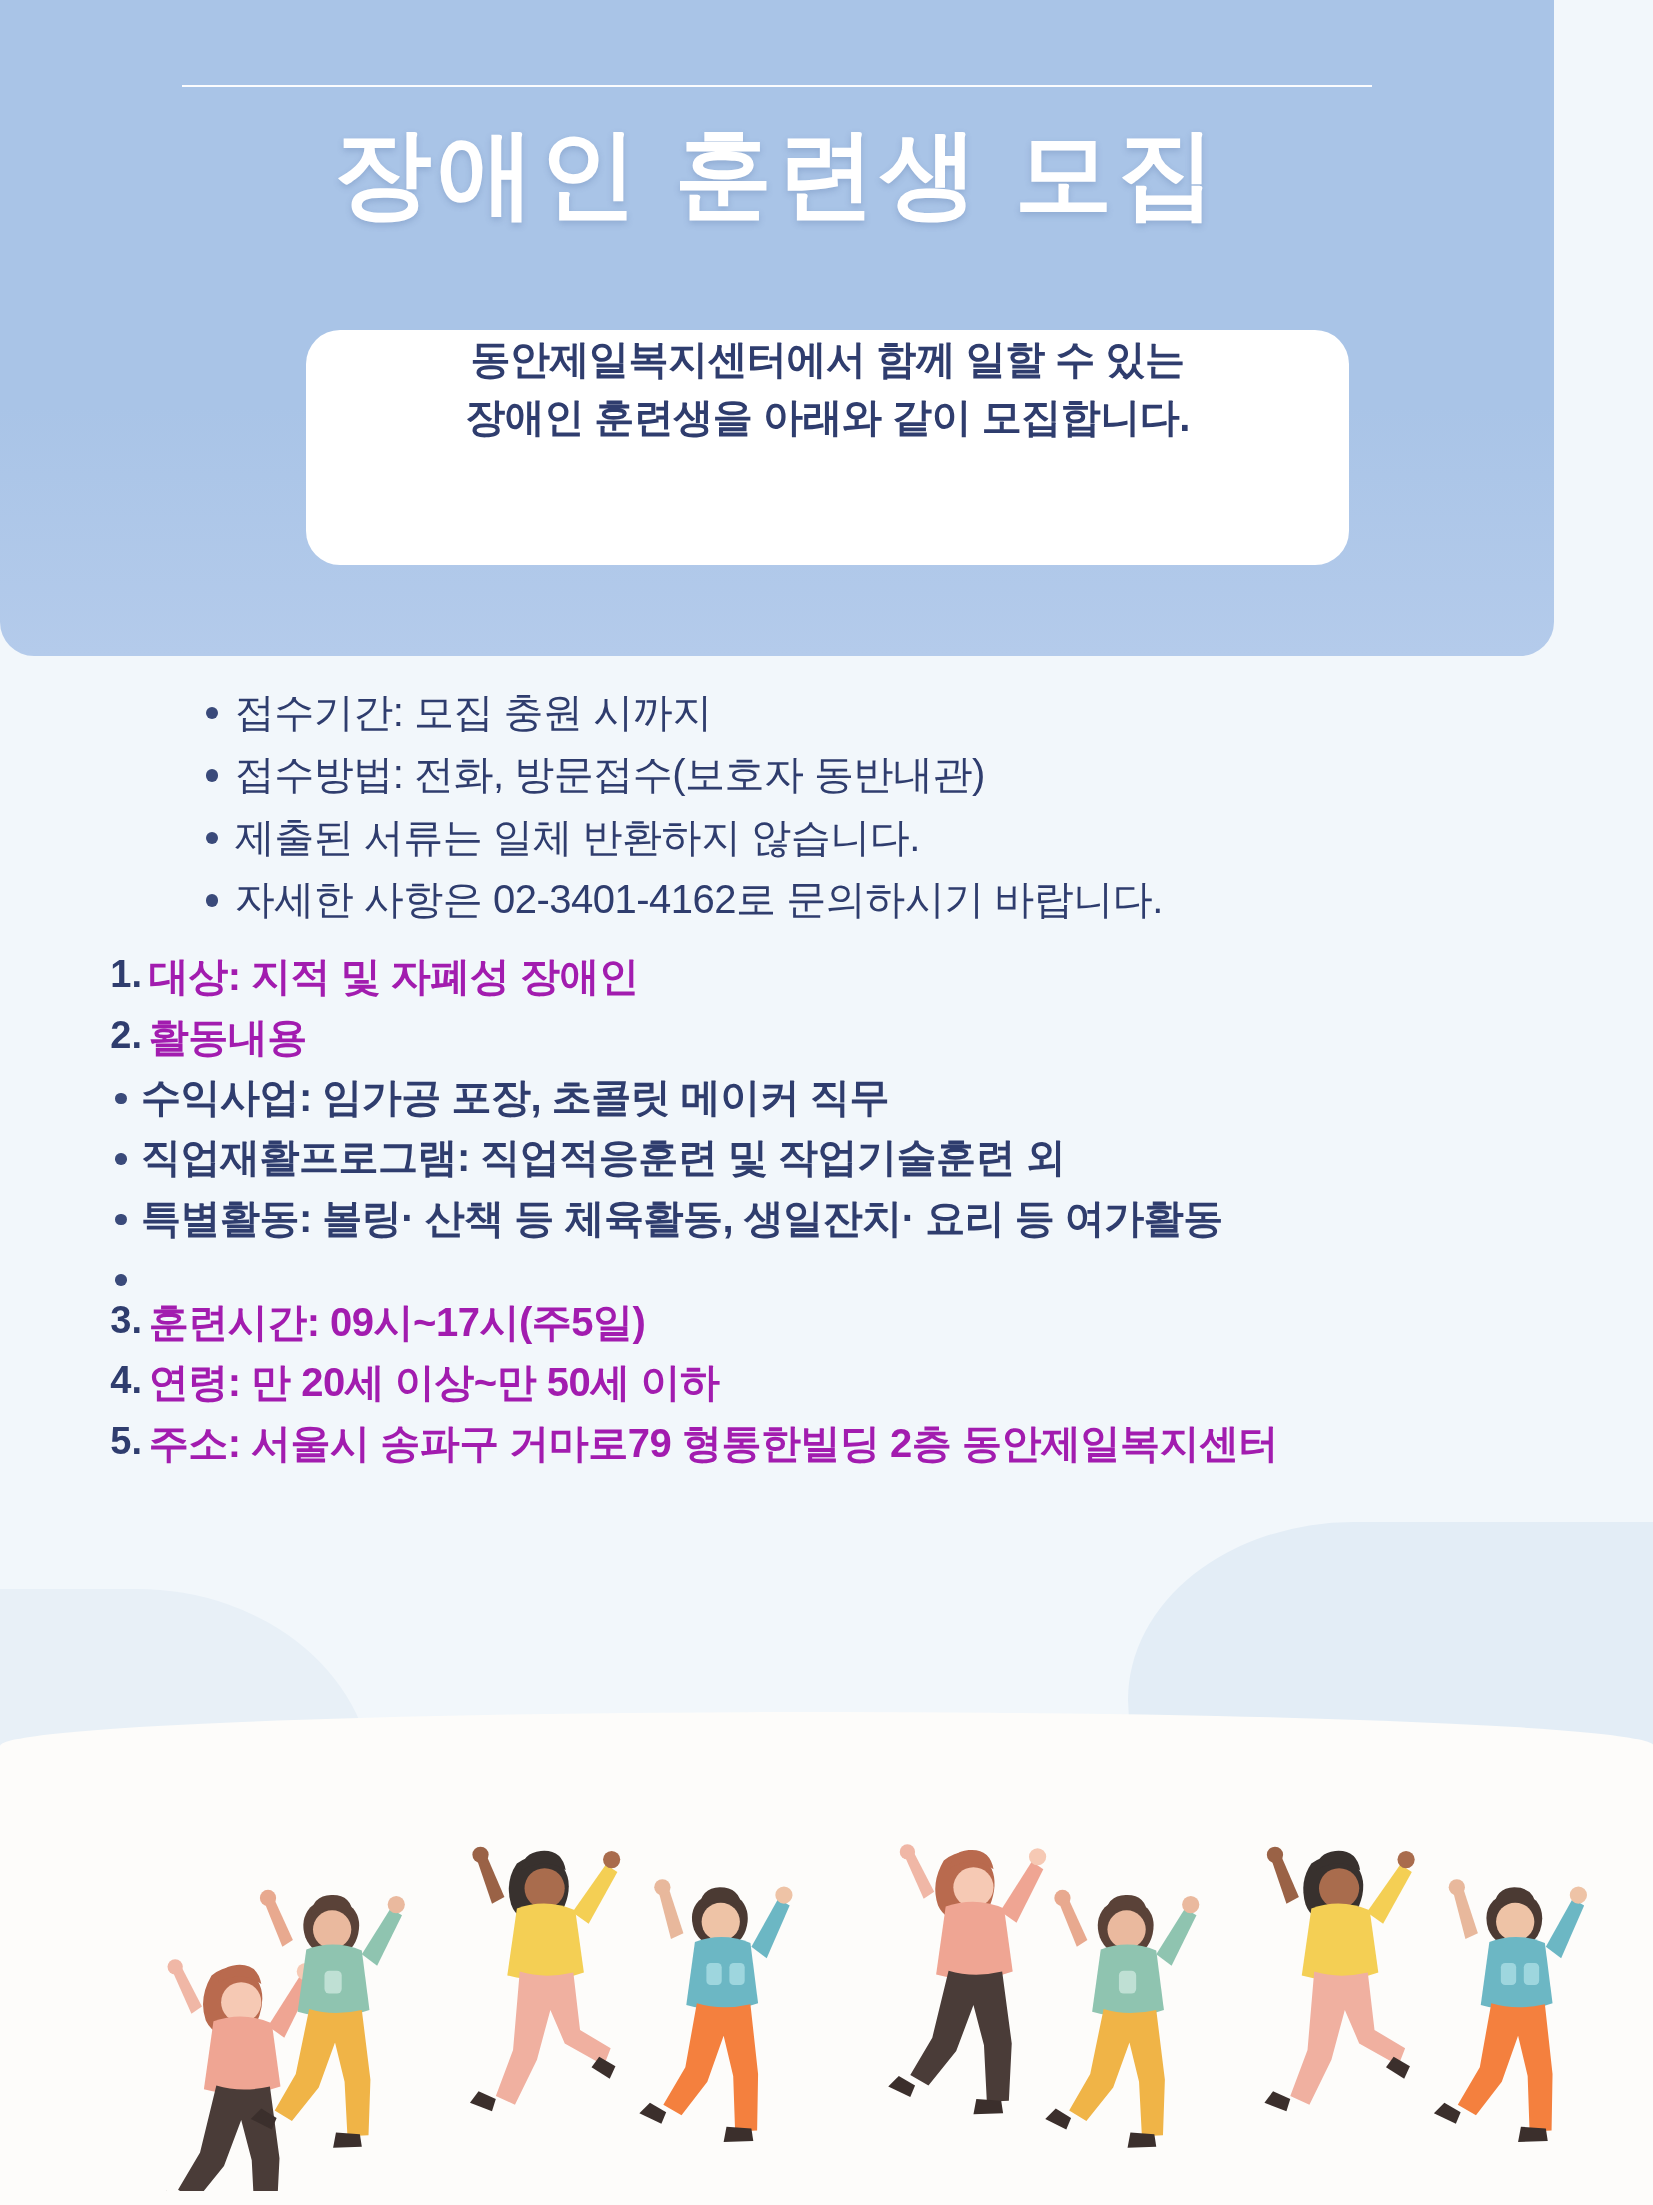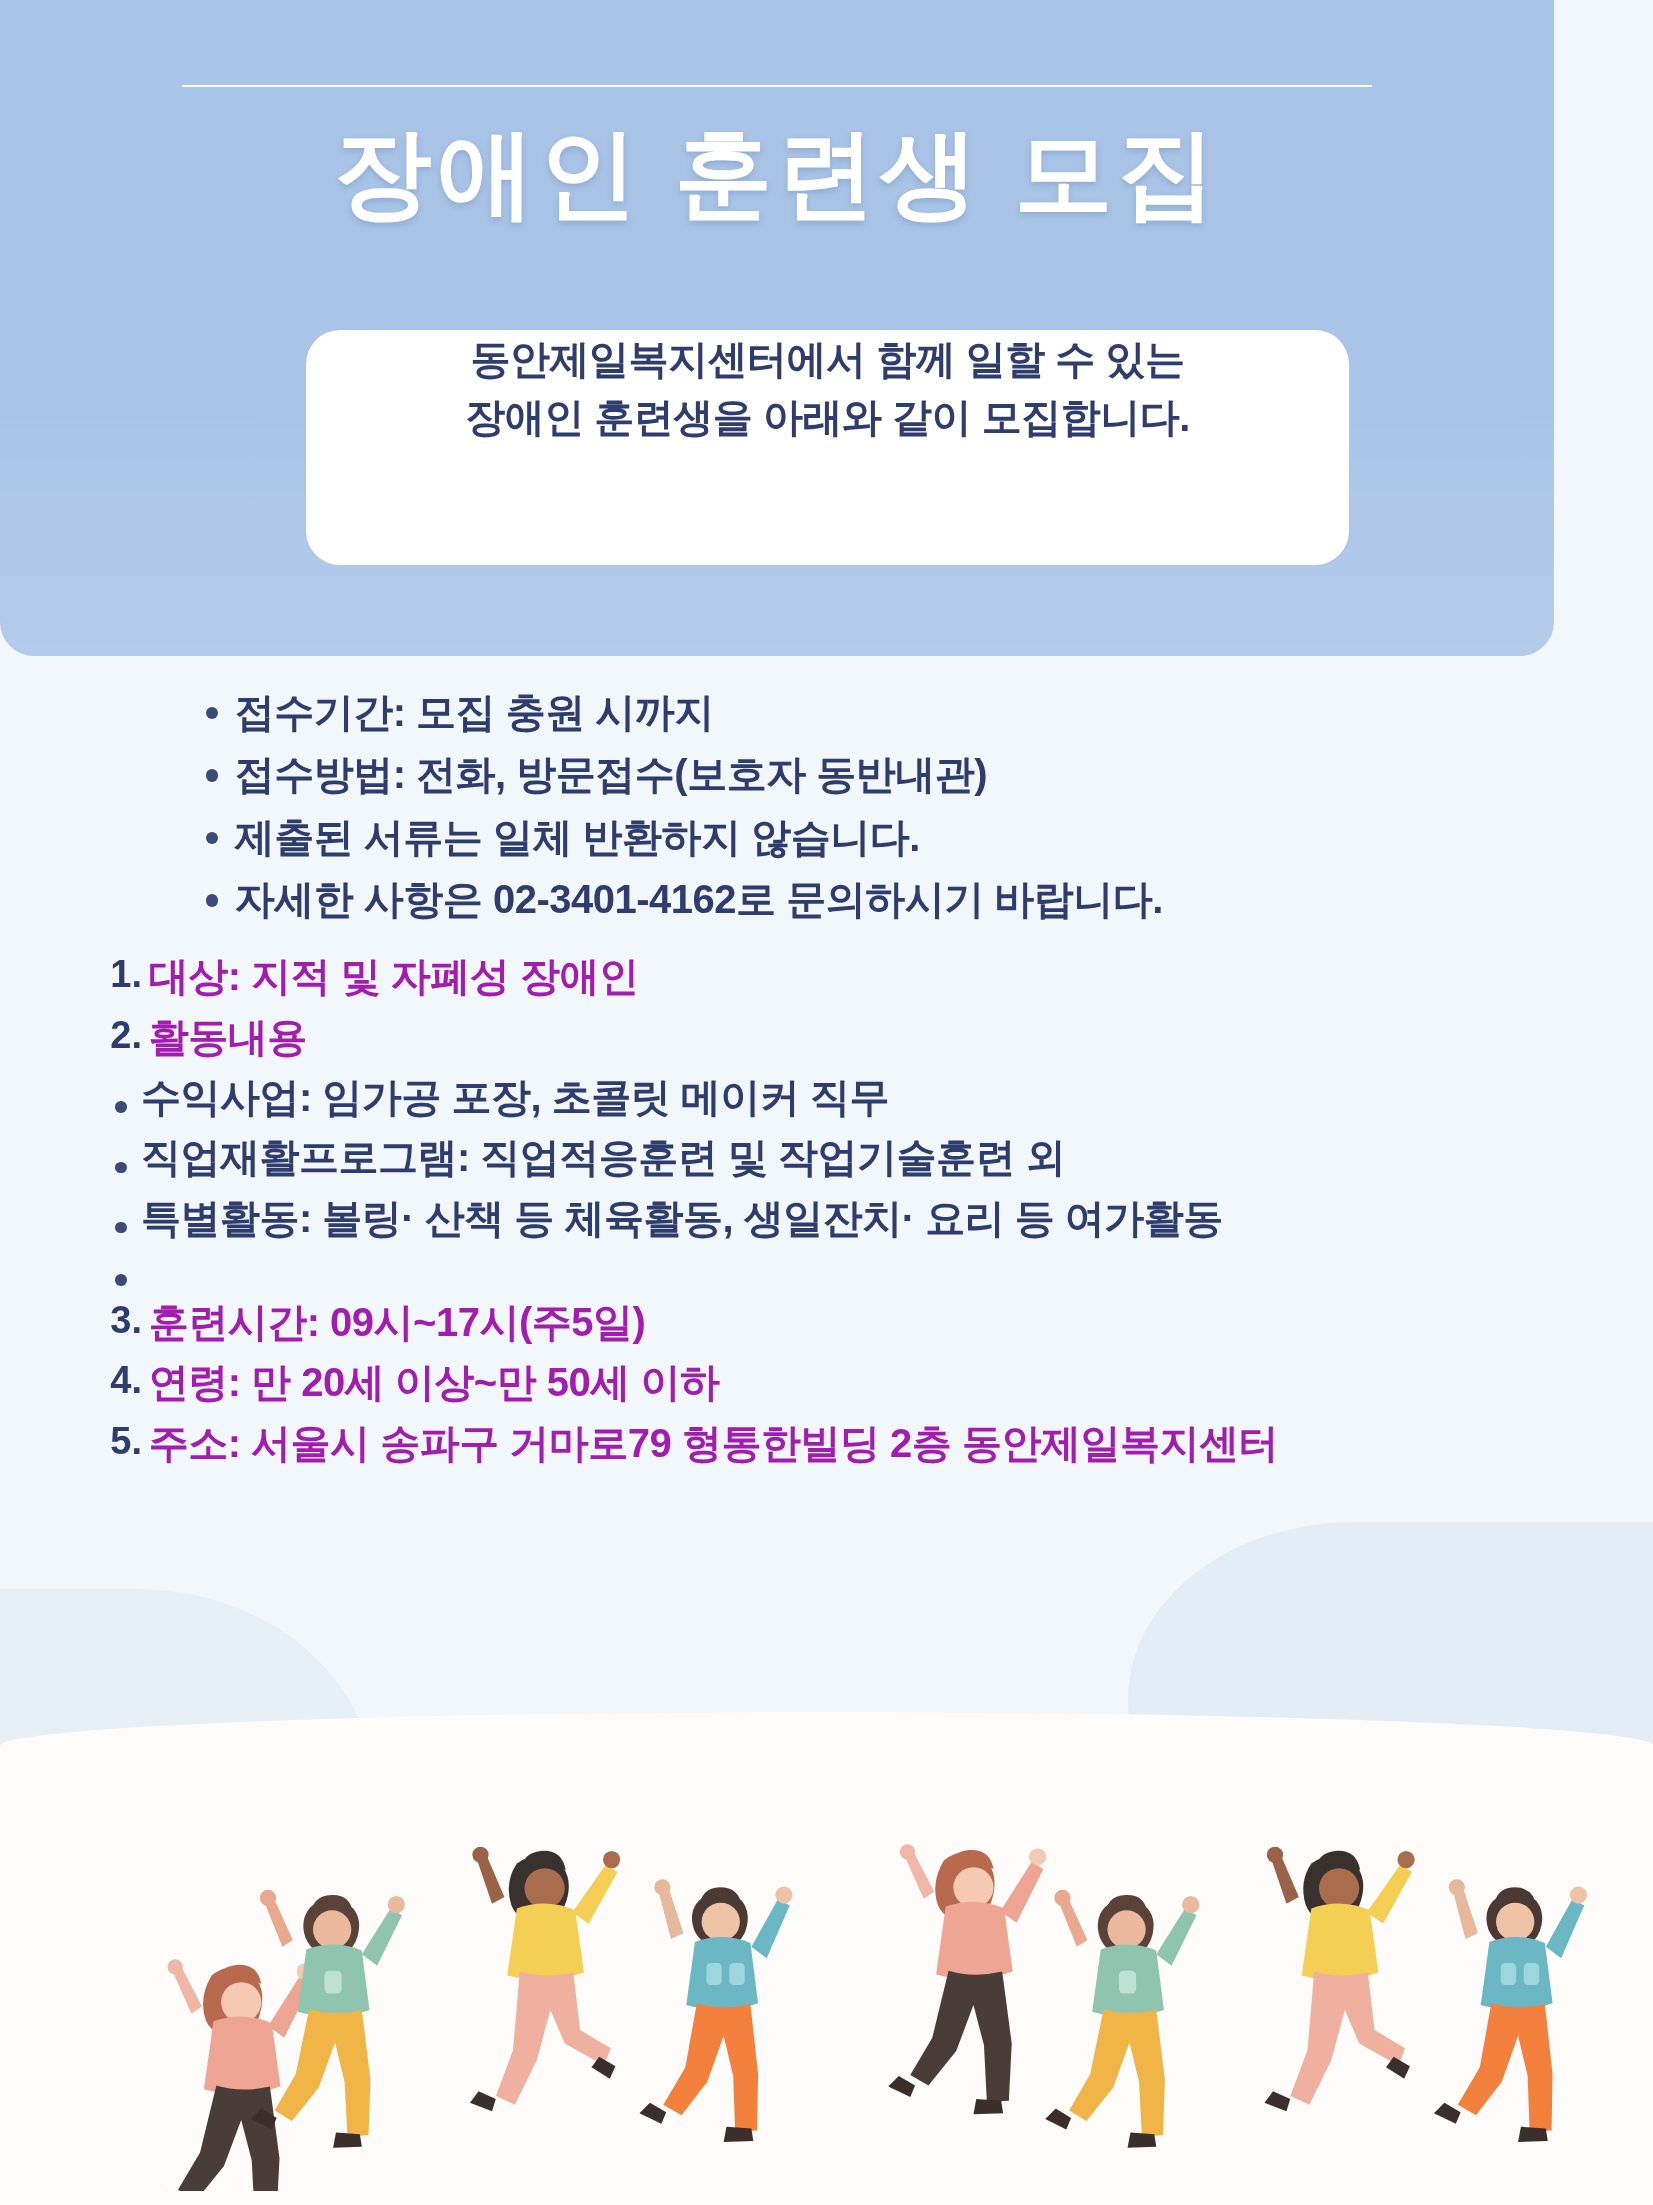--- a/index.html
+++ b/index.html
@@ -130,21 +130,21 @@
     height: 12.4px;
     border-radius: 50%;
     background: #3a4a7a;
     margin-top: 19px;
     margin-right: 16.3px;
     flex: 0 0 auto;
   }
   .bullet-text {
     color: #2f3d6e;
     font-size: 40px;
-    font-weight: bold;
+    font-weight: normal;
     line-height: 1.2;
     letter-spacing: -0.5px;
     white-space: nowrap;
   }
 
   
   .numbered-section {
     position: relative;
     z-index: 2;
     margin-top: 29px;
@@ -168,21 +168,21 @@
   .num-text {
     color: #a21caf;
     font-size: 40px;
     font-weight: bold;
     line-height: 1.2;
     letter-spacing: -0.5px;
     white-space: nowrap;
   }
   .sub-row {
     display: flex;
-    align-items: center;
+    align-items: flex-start;
     margin-bottom: 12.4px;
     padding-left: 19px;
   }
   .sub-dot {
     width: 11.5px;
     height: 11.5px;
     border-radius: 50%;
     background: #3a4a7a;
     margin-top: 20px;
     margin-right: 14.4px;

